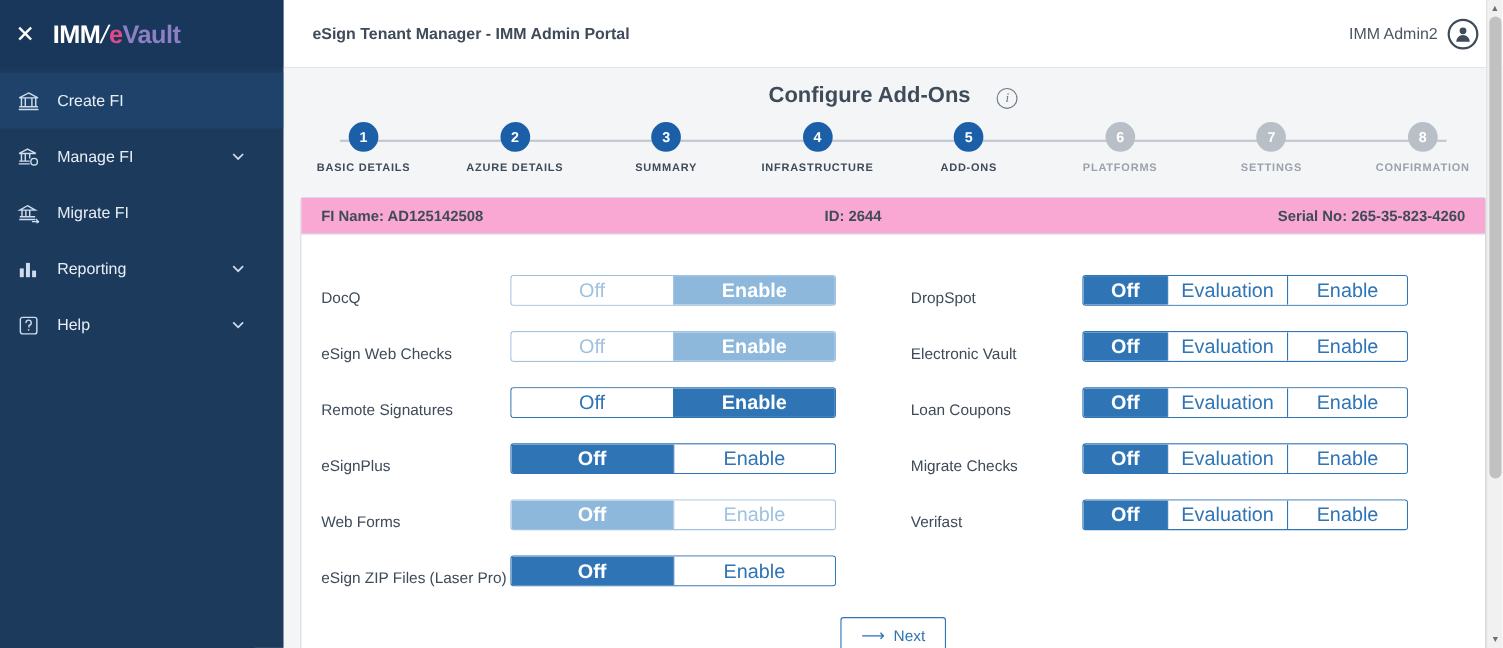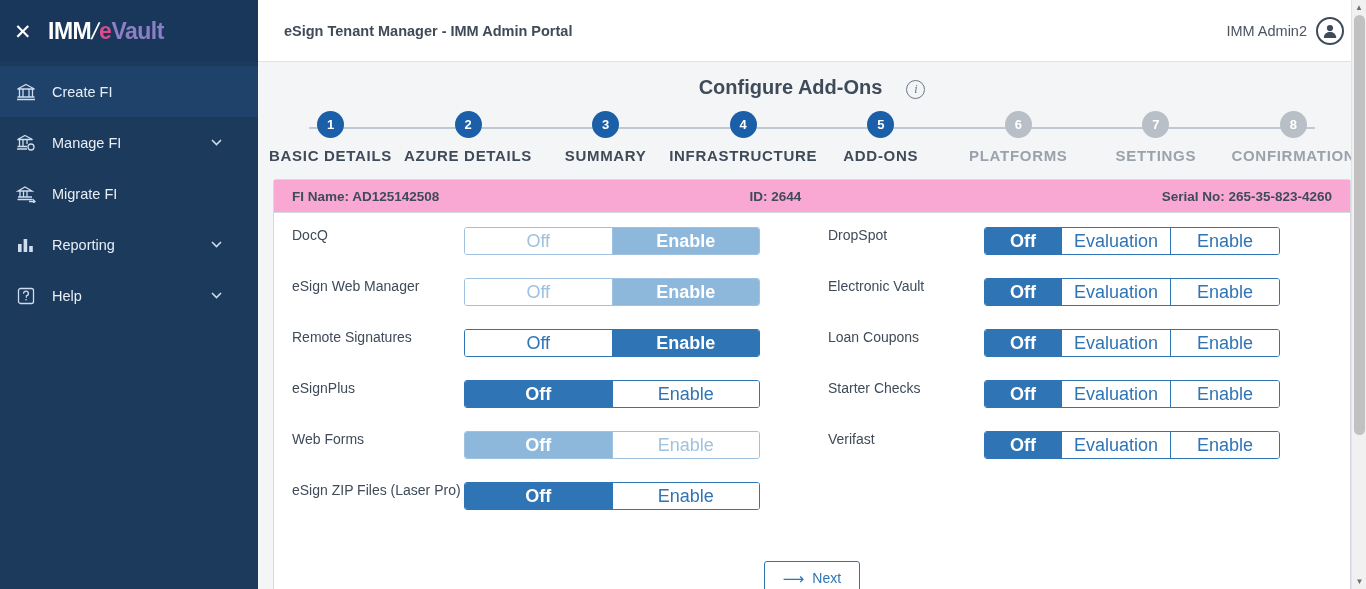--- a/index.html
+++ b/index.html
@@ -191,21 +191,21 @@
     color: #ffffff;
     font-size: 13px;
     font-weight: bold;
     display: flex; align-items: center; justify-content: center;
     position: relative;
     z-index: 2;
   }
   .step.inactive .circle { background: #b9bfc7; color: #ffffff; }
   .step .label {
     margin-top: 9px;
-    font-size: 15px;
+    font-size: 10px;
     letter-spacing: 0.7px;
     color: #3f4b59;
     font-weight: bold;
     text-align: right;
     white-space: nowrap;
   }
   .step.inactive .label { color: #9aa2ac; font-weight: bold; }
 
   
   .card {
@@ -234,21 +234,21 @@
     padding: 14px 18px 10px 18px;
     display: flex;
   }
   .col {
     width: 50%;
     display: flex;
     flex-direction: column;
   }
   .addon-row {
     display: flex;
-    align-items: flex-start;
+    align-items: flex-end;
     height: 51px;
   }
   .addon-label {
     font-size: 14px;
     color: #3f4b59;
     width: 172px;
     min-width: 172px;
   }
   .col.right .addon-label { width: 172px; min-width: 172px; padding-left: 16px; }
 
@@ -513,21 +513,21 @@
 
             <div class="addon-row">
               <div class="addon-label">DocQ</div>
               <div class="seg two disabled">
                 <div class="seg-btn">Off</div>
                 <div class="seg-btn on-light">Enable</div>
               </div>
             </div>
 
             <div class="addon-row">
-              <div class="addon-label">eSign Web Manager</div>
+              <div class="addon-label">eSign Web Checks</div>
               <div class="seg two disabled">
                 <div class="seg-btn">Off</div>
                 <div class="seg-btn on-light">Enable</div>
               </div>
             </div>
 
             <div class="addon-row">
               <div class="addon-label">Remote Signatures</div>
               <div class="seg two">
                 <div class="seg-btn">Off</div>
@@ -584,21 +584,21 @@
             <div class="addon-row">
               <div class="addon-label">Loan Coupons</div>
               <div class="seg three">
                 <div class="seg-btn on">Off</div>
                 <div class="seg-btn">Evaluation</div>
                 <div class="seg-btn">Enable</div>
               </div>
             </div>
 
             <div class="addon-row">
-              <div class="addon-label">Starter Checks</div>
+              <div class="addon-label">Migrate Checks</div>
               <div class="seg three">
                 <div class="seg-btn on">Off</div>
                 <div class="seg-btn">Evaluation</div>
                 <div class="seg-btn">Enable</div>
               </div>
             </div>
 
             <div class="addon-row">
               <div class="addon-label">Verifast</div>
               <div class="seg three">

